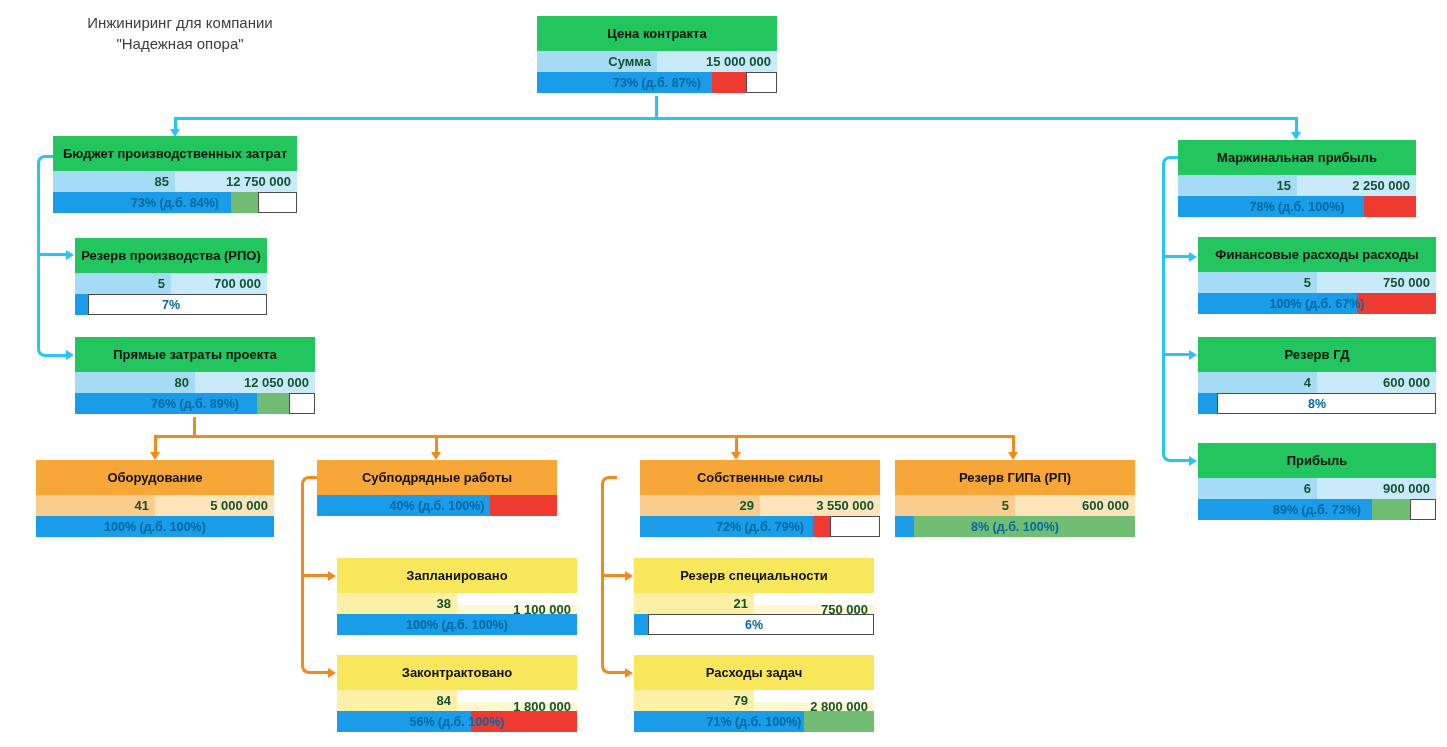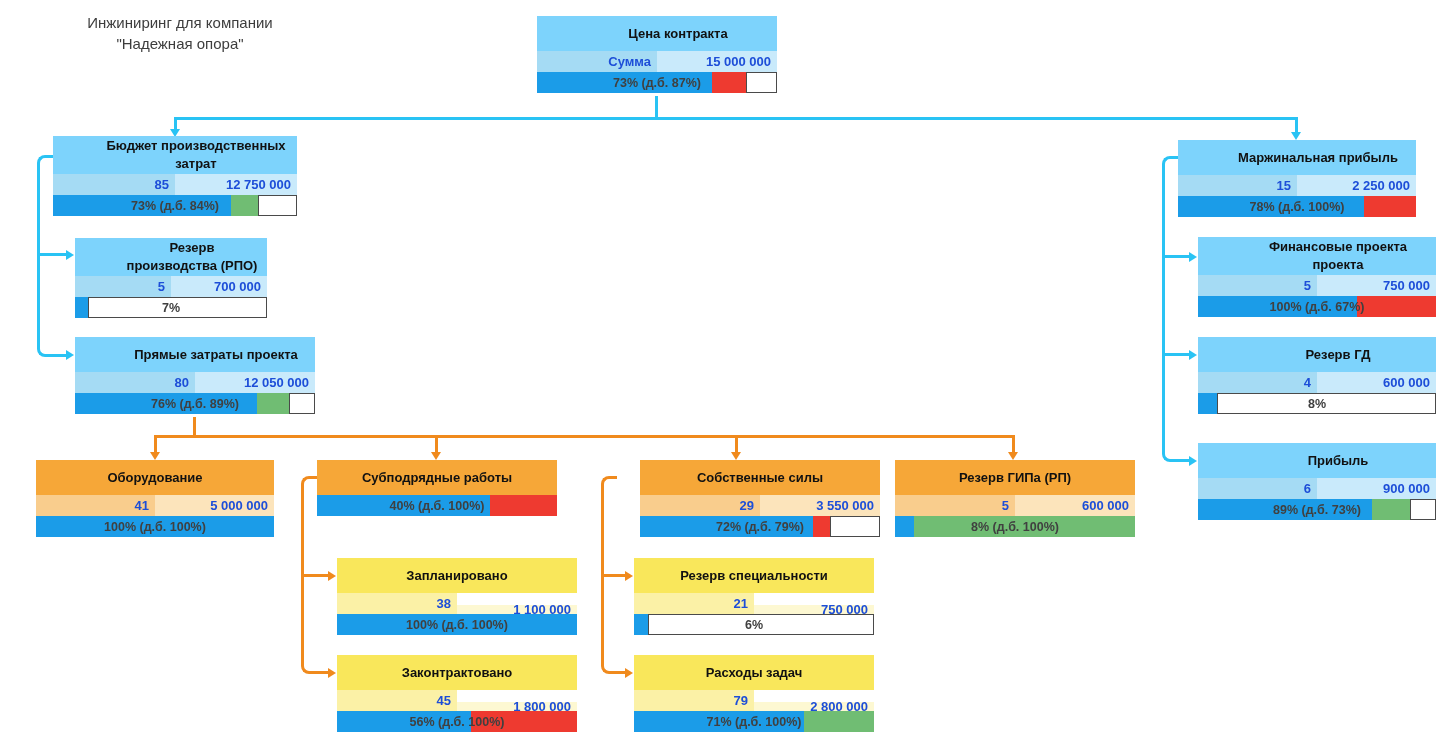--- a/index.html
+++ b/index.html
@@ -10,31 +10,31 @@
   .page-title{position:absolute;left:40px;top:12px;width:280px;text-align:center;
     font-size:15px;line-height:21px;color:#3d3d3d;}
 
   
   .node{position:absolute;}
   .hdr{min-height:35px;display:flex;align-items:center;justify-content:center;
     text-align:center;font-weight:bold;font-size:13px;line-height:18px;color:#111;
     padding:1px 6px;box-sizing:border-box;}
   .vals{display:flex;height:21px;}
   .vals .c1,.vals .c2{width:50%;display:flex;align-items:center;justify-content:flex-end;
-    font-weight:bold;font-size:13px;color:#1d4ed8;padding-right:6px;box-sizing:border-box;white-space:nowrap;}
+    font-weight:bold;font-size:13px;color:#14532d;padding-right:6px;box-sizing:border-box;white-space:nowrap;}
   .bar{position:relative;display:flex;height:21px;background:#fff;}
   .seg{height:100%;}
   .seg-blue{background:#1B9CE8;}
   .seg-red{background:#EE3A30;}
   .seg-green{background:#70BD73;}
   .seg-white{background:#fff;border:1px solid #4a4a4a;box-sizing:border-box;}
   .bar-label{position:absolute;inset:0;display:flex;align-items:center;justify-content:center;
-    font-weight:bold;font-size:12.5px;color:#404040;white-space:nowrap;}
-
-  .blue   .hdr{background:#7dd3fc;padding-left:48px;}
+    font-weight:bold;font-size:12.5px;color:#0369a1;white-space:nowrap;}
+
+  .blue   .hdr{background:#22c55e;}
   .blue   .c1{background:#A5DBF4;}
   .blue   .c2{background:#C9EAFB;}
   .orange .hdr{background:#F6A738;}
   .orange .c1{background:#F9CD8D;}
   .orange .c2{background:#FCE4BB;}
   .yellow .hdr{background:#F9E75B;}
   .yellow .c1{background:#FBF1A6;}
   .yellow .c2{background:#FDF8D2;margin-top:12px;}
 
   
@@ -222,21 +222,21 @@
       </div>
     <div class="bar">
         <div class="seg seg-blue" style="width: 100%;"></div>
         <div class="bar-label">100% (д.б. 100%)</div>
       </div>
   </div>
 
   <div class="node yellow" style="left:337px;top:655px;width:240px">
     <div class="hdr">Законтрактовано</div>
     <div class="vals">
-        <div class="c1">45</div>
+        <div class="c1">84</div>
         <div class="c2">1 800 000</div>
       </div>
     <div class="bar">
         <div class="seg seg-blue" style="width: 56%;"></div>
         <div class="seg seg-red" style="width: 44%;"></div>
         <div class="bar-label">56% (д.б. 100%)</div>
       </div>
   </div>
 
   <div class="node yellow" style="left:634px;top:558px;width:240px">
@@ -272,21 +272,21 @@
         <div class="c2">2 250 000</div>
       </div>
     <div class="bar">
         <div class="seg seg-blue" style="width: 78%;"></div>
         <div class="seg seg-red" style="width: 22%;"></div>
         <div class="bar-label">78% (д.б. 100%)</div>
       </div>
   </div>
 
   <div class="node blue" style="left:1198px;top:237px;width:238px">
-    <div class="hdr">Финансовые проекта проекта</div>
+    <div class="hdr">Финансовые расходы расходы</div>
     <div class="vals">
         <div class="c1">5</div>
         <div class="c2">750 000</div>
       </div>
     <div class="bar">
         <div class="seg seg-blue" style="width: 67%;"></div>
         <div class="seg seg-red" style="width: 33%;"></div>
         <div class="bar-label">100% (д.б. 67%)</div>
       </div>
   </div>

